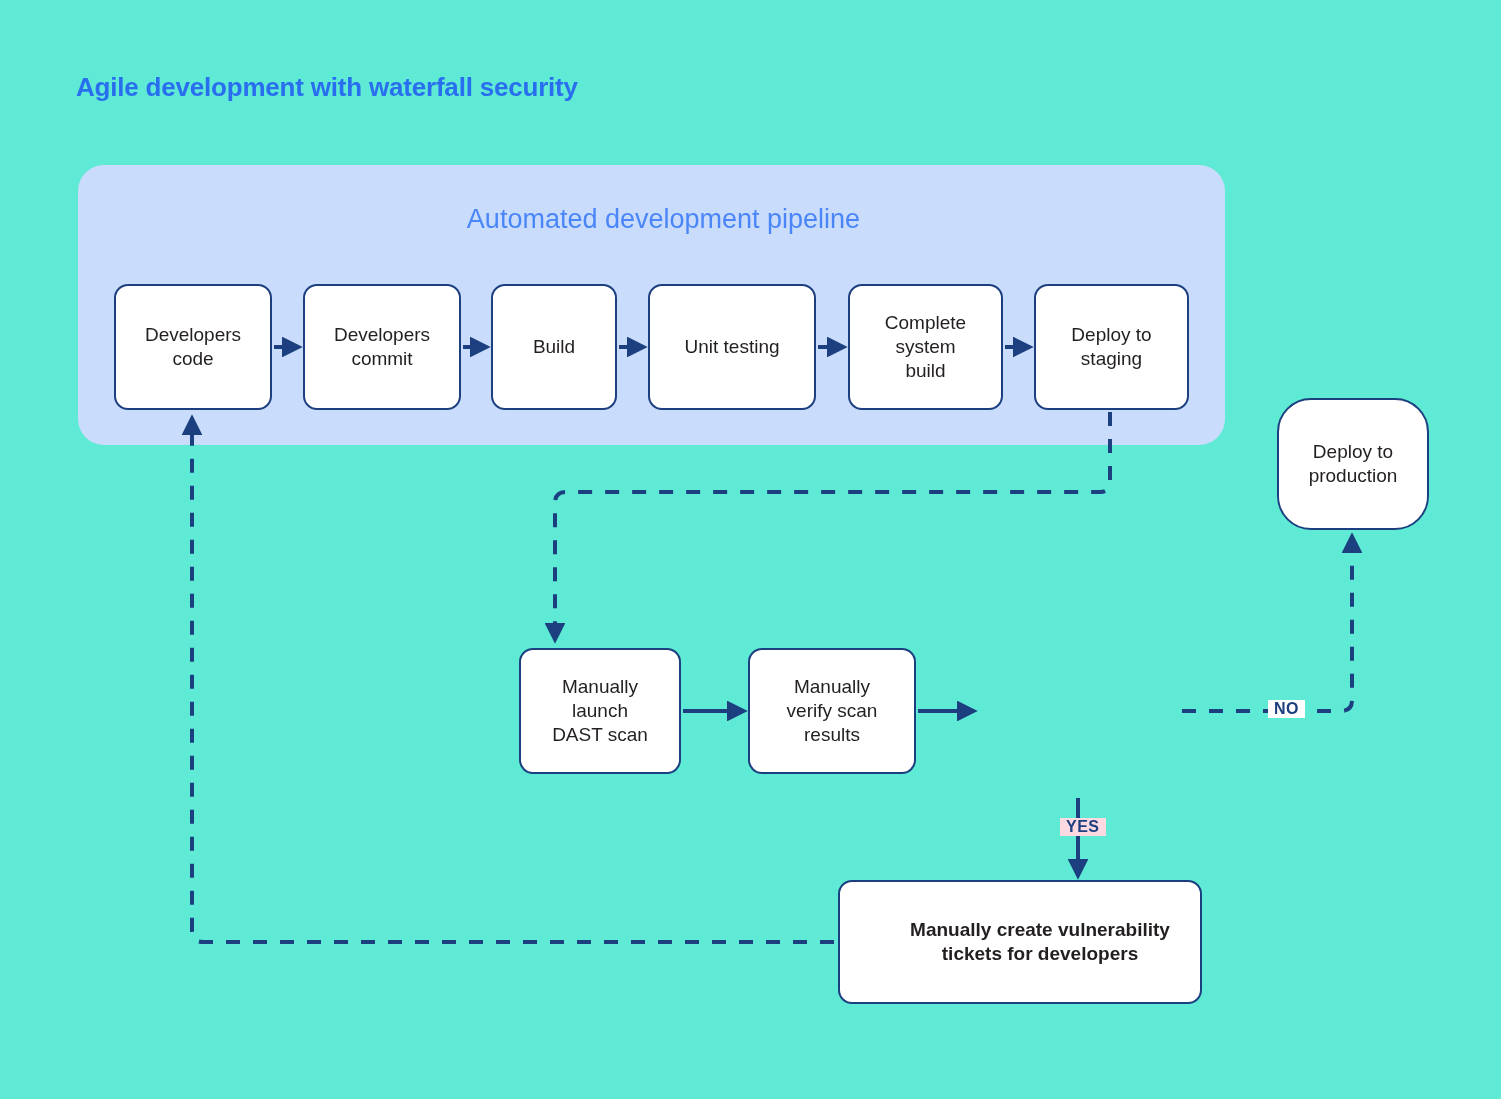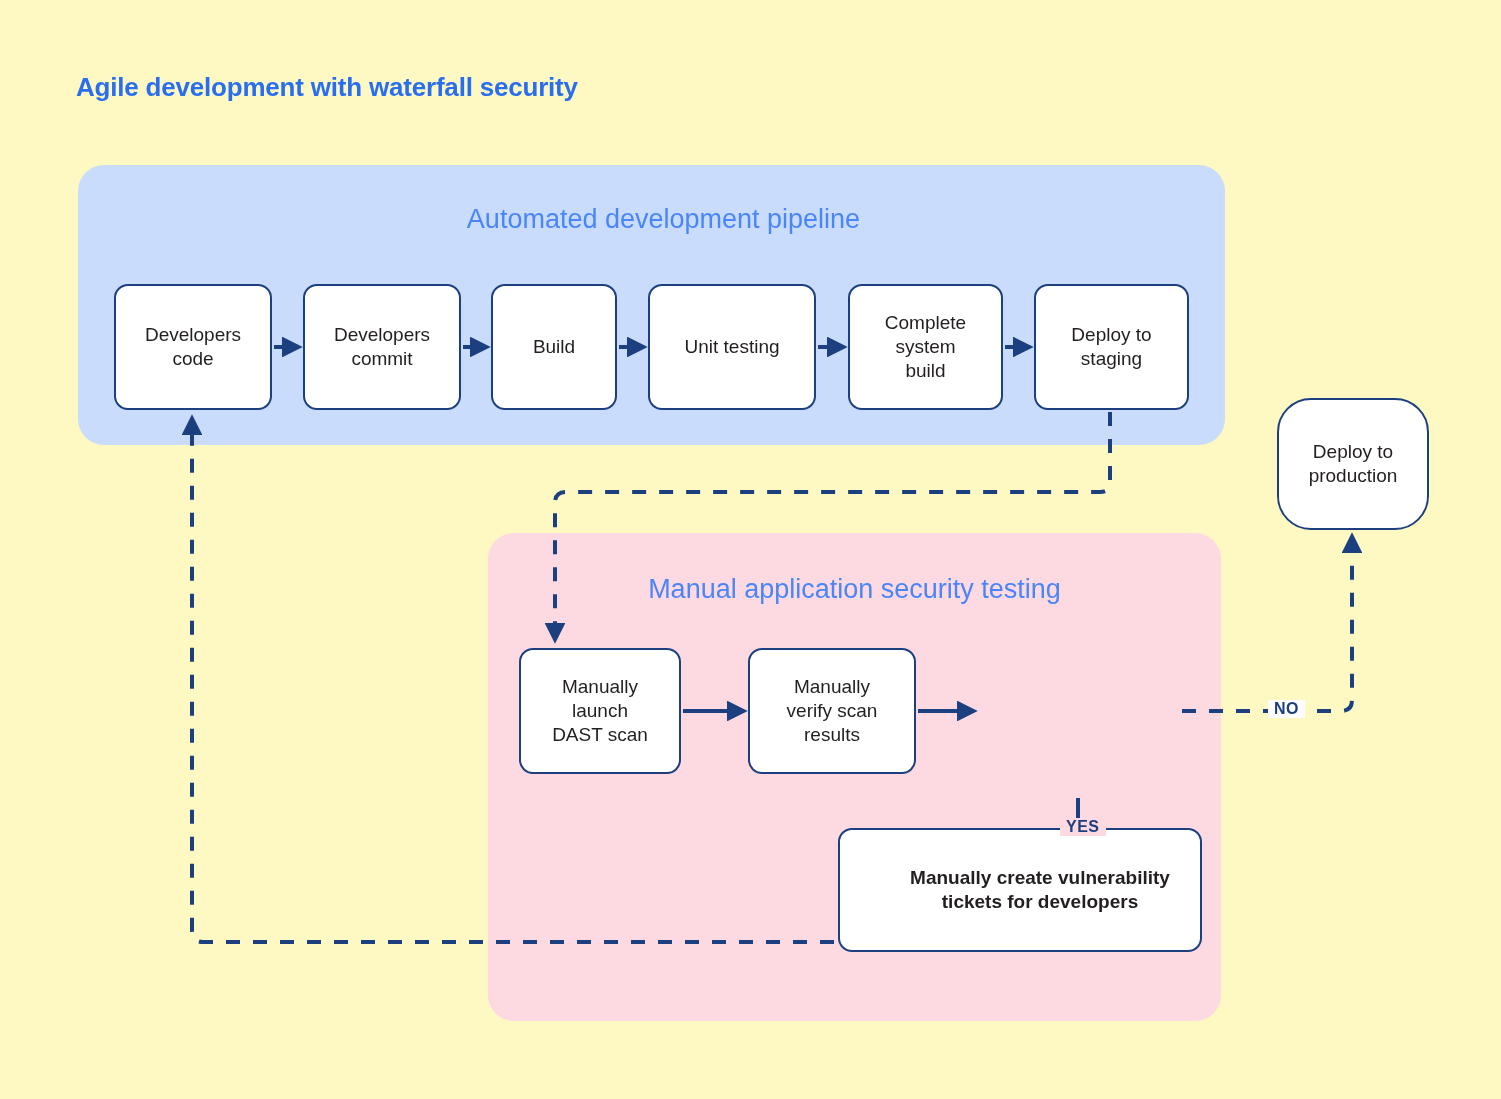--- a/index.html
+++ b/index.html
@@ -7,21 +7,21 @@
     padding: 0;
     background: #ffffff;
   }
   body {
     font-family: "Liberation Sans", sans-serif;
   }
   #canvas {
     position: relative;
     width: 1501px;
     height: 1099px;
-    background: #fef9c3;
+    background: #5eead4;
     overflow: hidden;
     text-decoration: underline;
   }
 
   
   #page-title {
     position: absolute;
     left: 76px;
     top: 72px;
     font-size: 26px;
@@ -86,21 +86,21 @@
   #node-build         { left: 491px;  top: 284px; width: 126px; height: 126px; }
   #node-unit-testing  { left: 648px;  top: 284px; width: 168px; height: 126px; }
   #node-complete-build{ left: 848px;  top: 284px; width: 155px; height: 126px; }
   #node-deploy-staging{ left: 1034px; top: 284px; width: 155px; height: 126px; }
 
   #node-deploy-prod   { left: 1277px; top: 398px; width: 152px; height: 132px; border-radius: 34px; }
 
   
   #node-dast-scan     { left: 519px; top: 648px; width: 162px; height: 126px; }
   #node-verify-scan   { left: 748px; top: 648px; width: 168px; height: 126px; }
-  #node-tickets       { left: 838px; top: 828px; width: 364px; height: 124px; font-weight: bold; padding-left: 48px; }
+  #node-tickets       { left: 838px; top: 880px; width: 364px; height: 124px; font-weight: bold; padding-left: 48px; }
 
   
   #node-decision {
     position: absolute;
     left: 978px;
     top: 626px;
     width: 200px;
     height: 172px;
   }
   #node-decision svg { display: block; width: 200px; height: 172px; }
@@ -143,23 +143,20 @@
 <body>
 
 <div id="canvas">
 
   <div id="page-title">Agile development with waterfall security</div>
 
   <div class="lane" id="lane-pipeline">
     <div class="lane-title">Automated development pipeline</div>
   </div>
 
-  <div class="lane" id="lane-security">
-    <div class="lane-title">Manual application security testing</div>
-  </div>
 
   <svg id="connectors" viewBox="0 0 1501 1099">
     <defs>
       <marker id="arrow" viewBox="0 0 10 10" refX="8.2" refY="5" markerWidth="5.2" markerHeight="5.2" orient="auto-start-reverse">
         <path d="M 0 0 L 10 5 L 0 10 z" fill="#1c3f80"></path>
       </marker>
     </defs>
     <g stroke="#1c3f80" stroke-width="4" fill="none">
 
       <line x1="274" y1="347" x2="299" y2="347" marker-end="url(#arrow)"></line>

